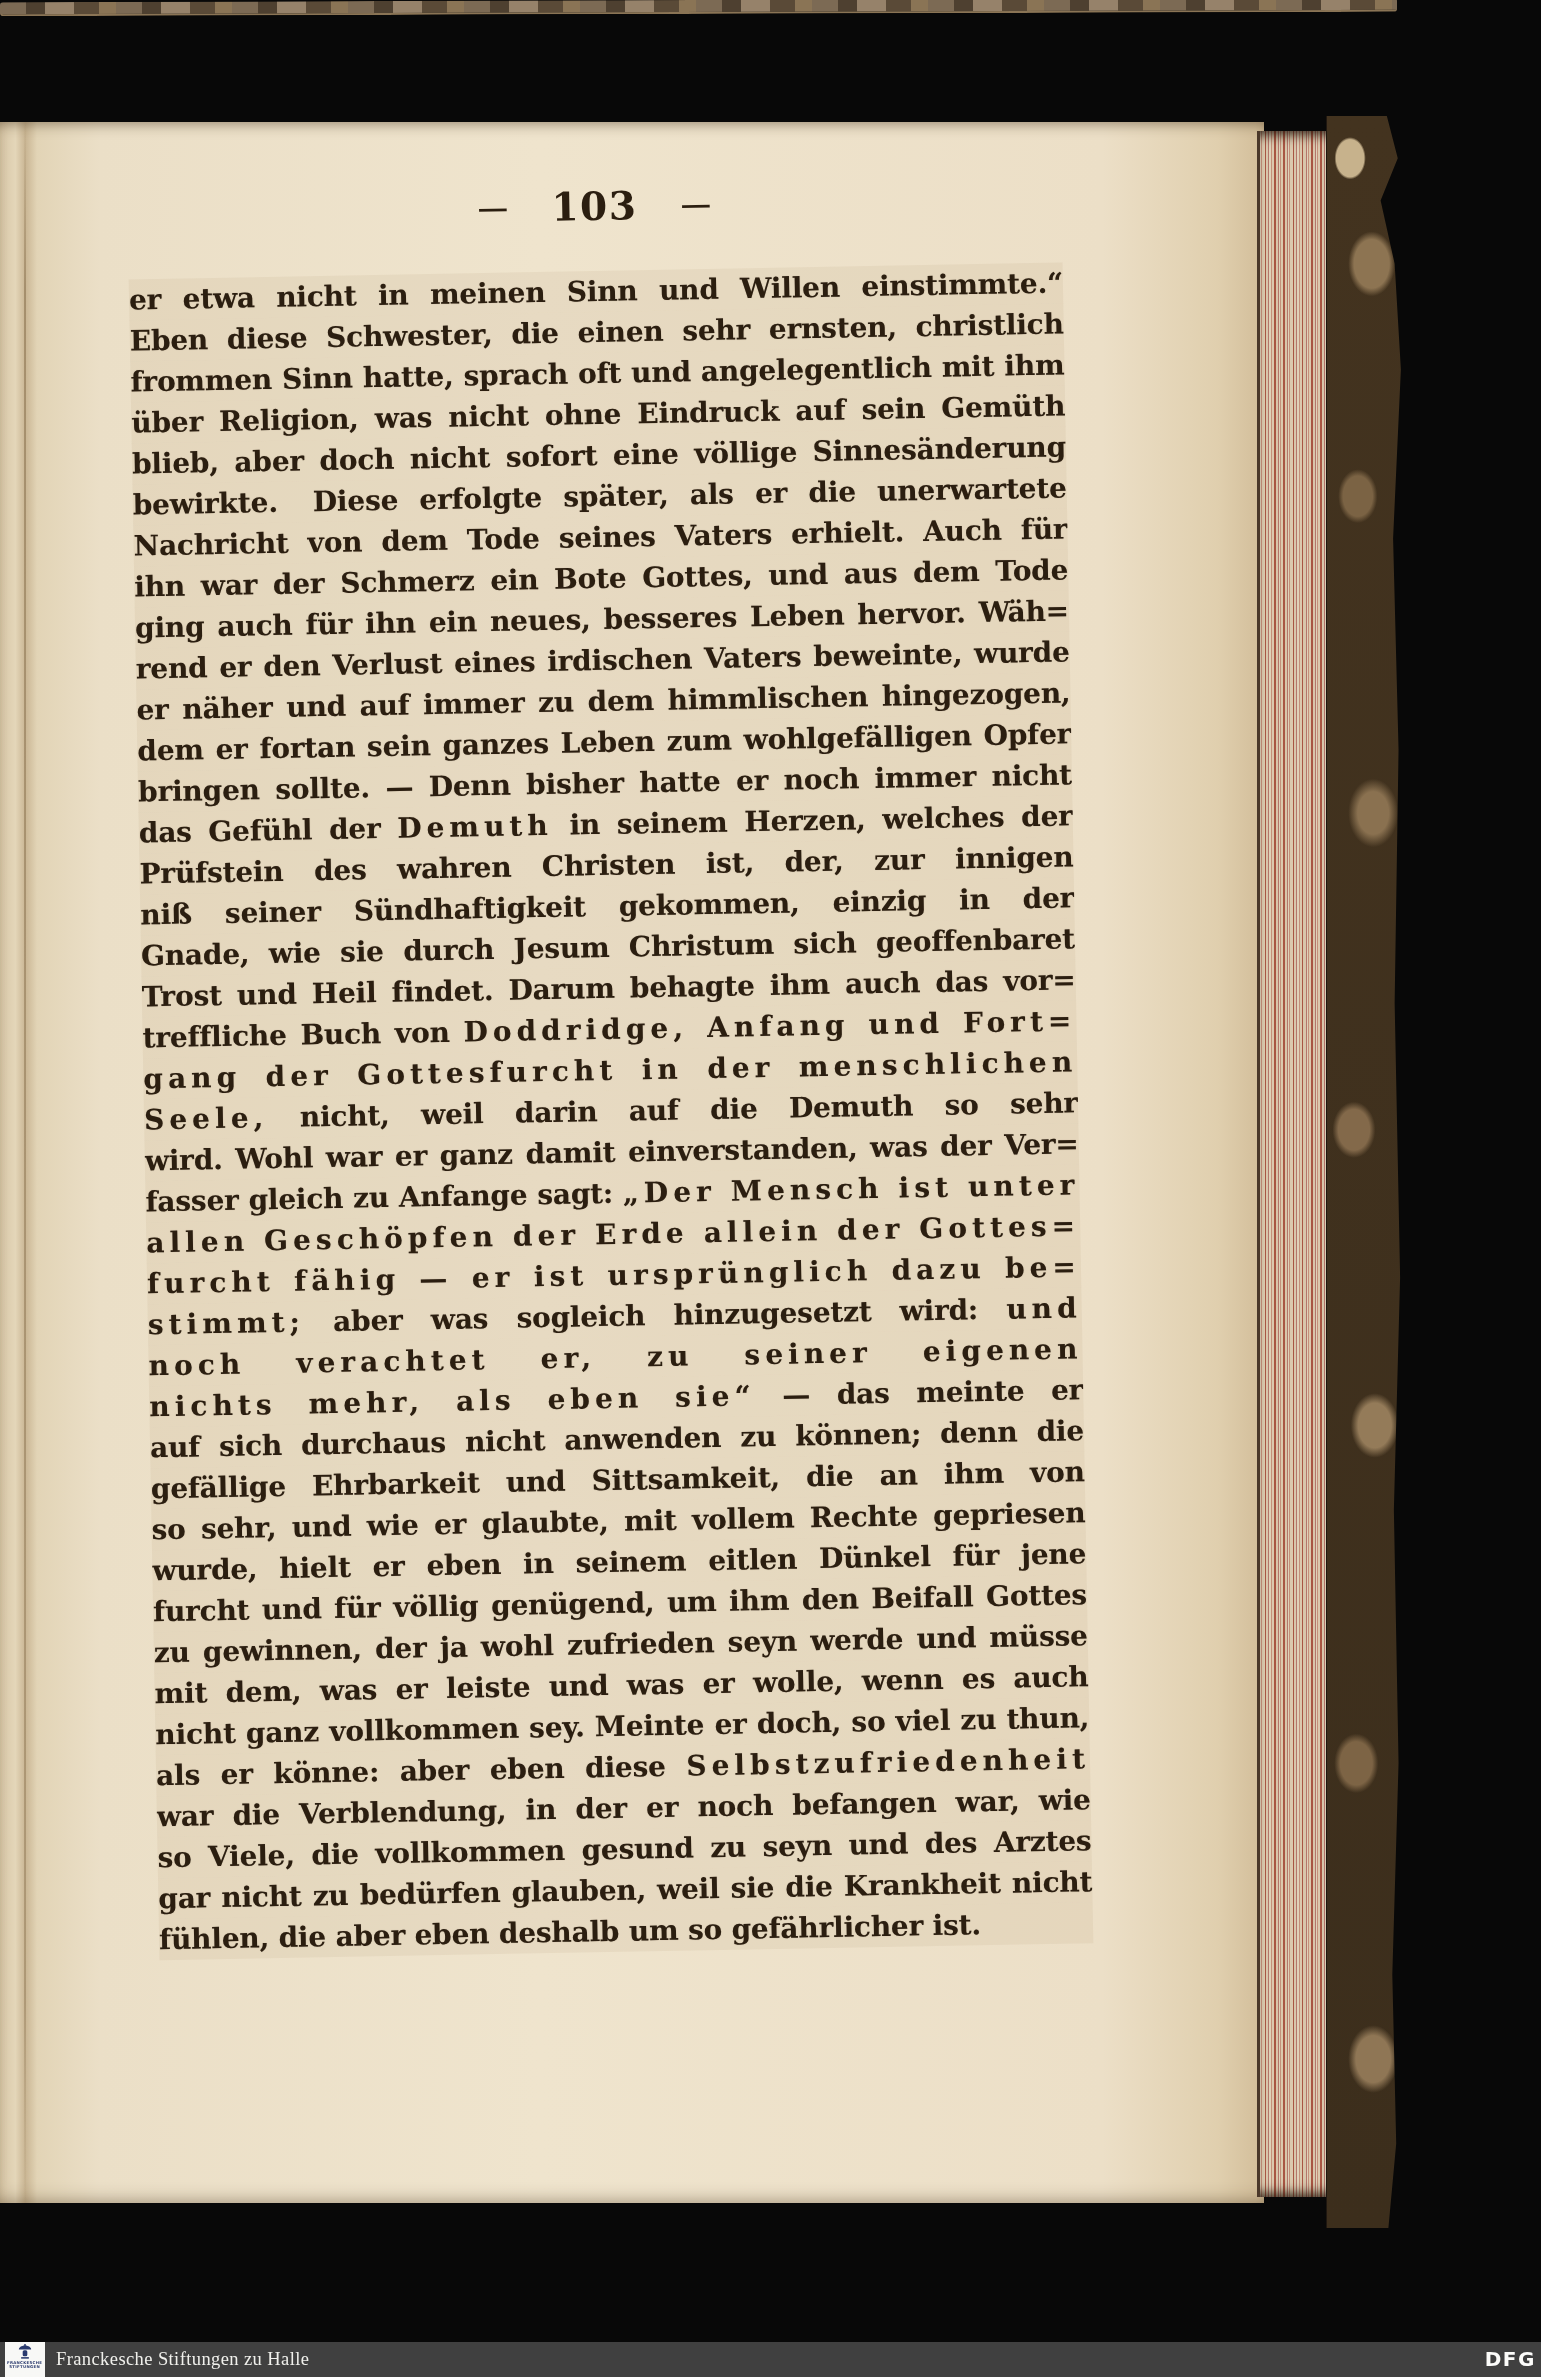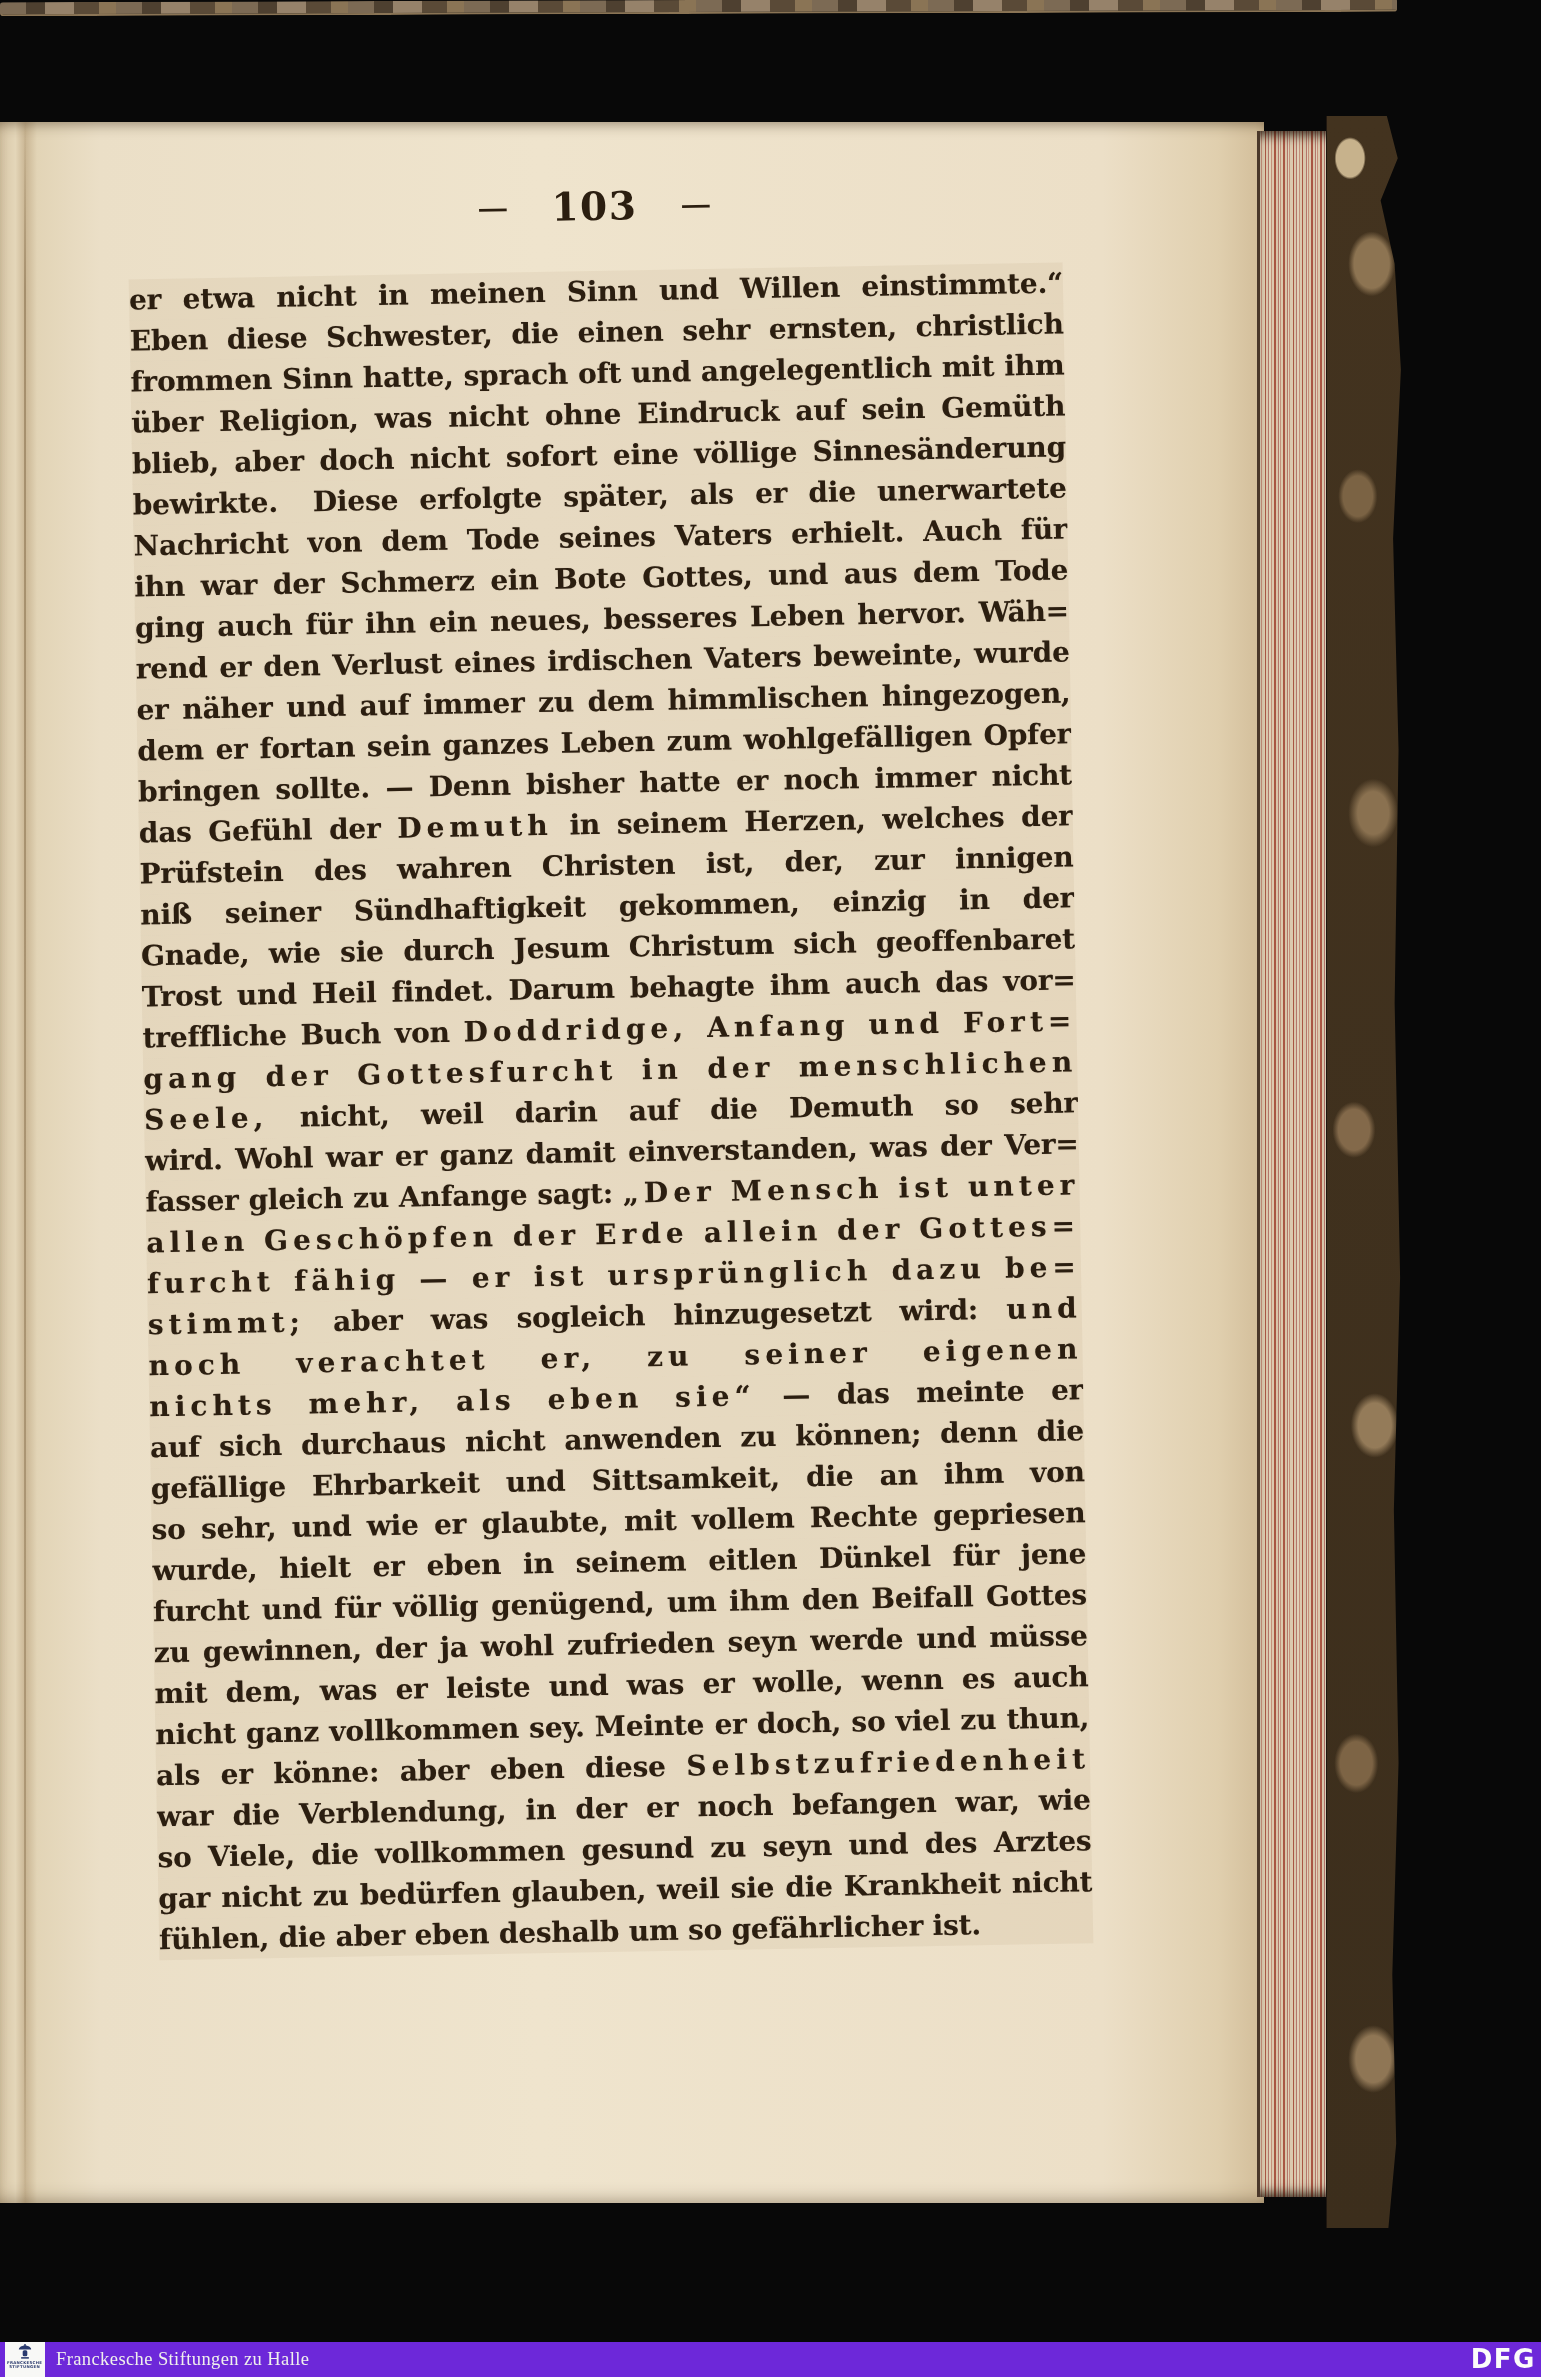--- a/index.html
+++ b/index.html
@@ -91,21 +91,21 @@
     white-space:normal;
   }
   .line::after{content:"";display:inline-block;width:100%;height:0;}
   .line.nojust{text-align:left;}
   .line.nojust::after{content:none;}
   .sp{letter-spacing:.18em;}
 
   
   .footer-bar{
     position:absolute;left:0;top:2342px;width:1542px;height:35px;
-    background:#6d28d9;
+    background:#404040;
   }
   .logo-box{
     position:absolute;left:4.6px;top:0;width:40px;height:35px;
     background:#f8f8f6;
     display:flex;flex-direction:column;align-items:center;justify-content:flex-start;
     padding-top:1.5px;box-sizing:border-box;
   }
   .logo-box svg{display:block;}
   .logo-text{
     font-family:"DejaVu Sans",sans-serif;
@@ -113,21 +113,21 @@
     color:#2a3a6e;text-align:center;
   }
   .bar-title{
     position:absolute;left:56px;top:0;height:35px;line-height:35px;
     font-family:"Liberation Serif",serif;
     font-size:18.5px;color:#f0f0ec;letter-spacing:0.4px;
   }
   .dfg{
     position:absolute;right:6.2px;top:0;height:35px;line-height:35px;
     font-family:"DejaVu Sans",sans-serif;
-    font-size:26px;font-weight:800;letter-spacing:1.5px;color:#fcfcfa;
+    font-size:20px;font-weight:800;letter-spacing:1.5px;color:#fcfcfa;
   }
 </style>
 </head>
 <body>
 
 <div class="photo">
 
   <div class="torn-edge"></div>
 
   <div class="page"></div>

